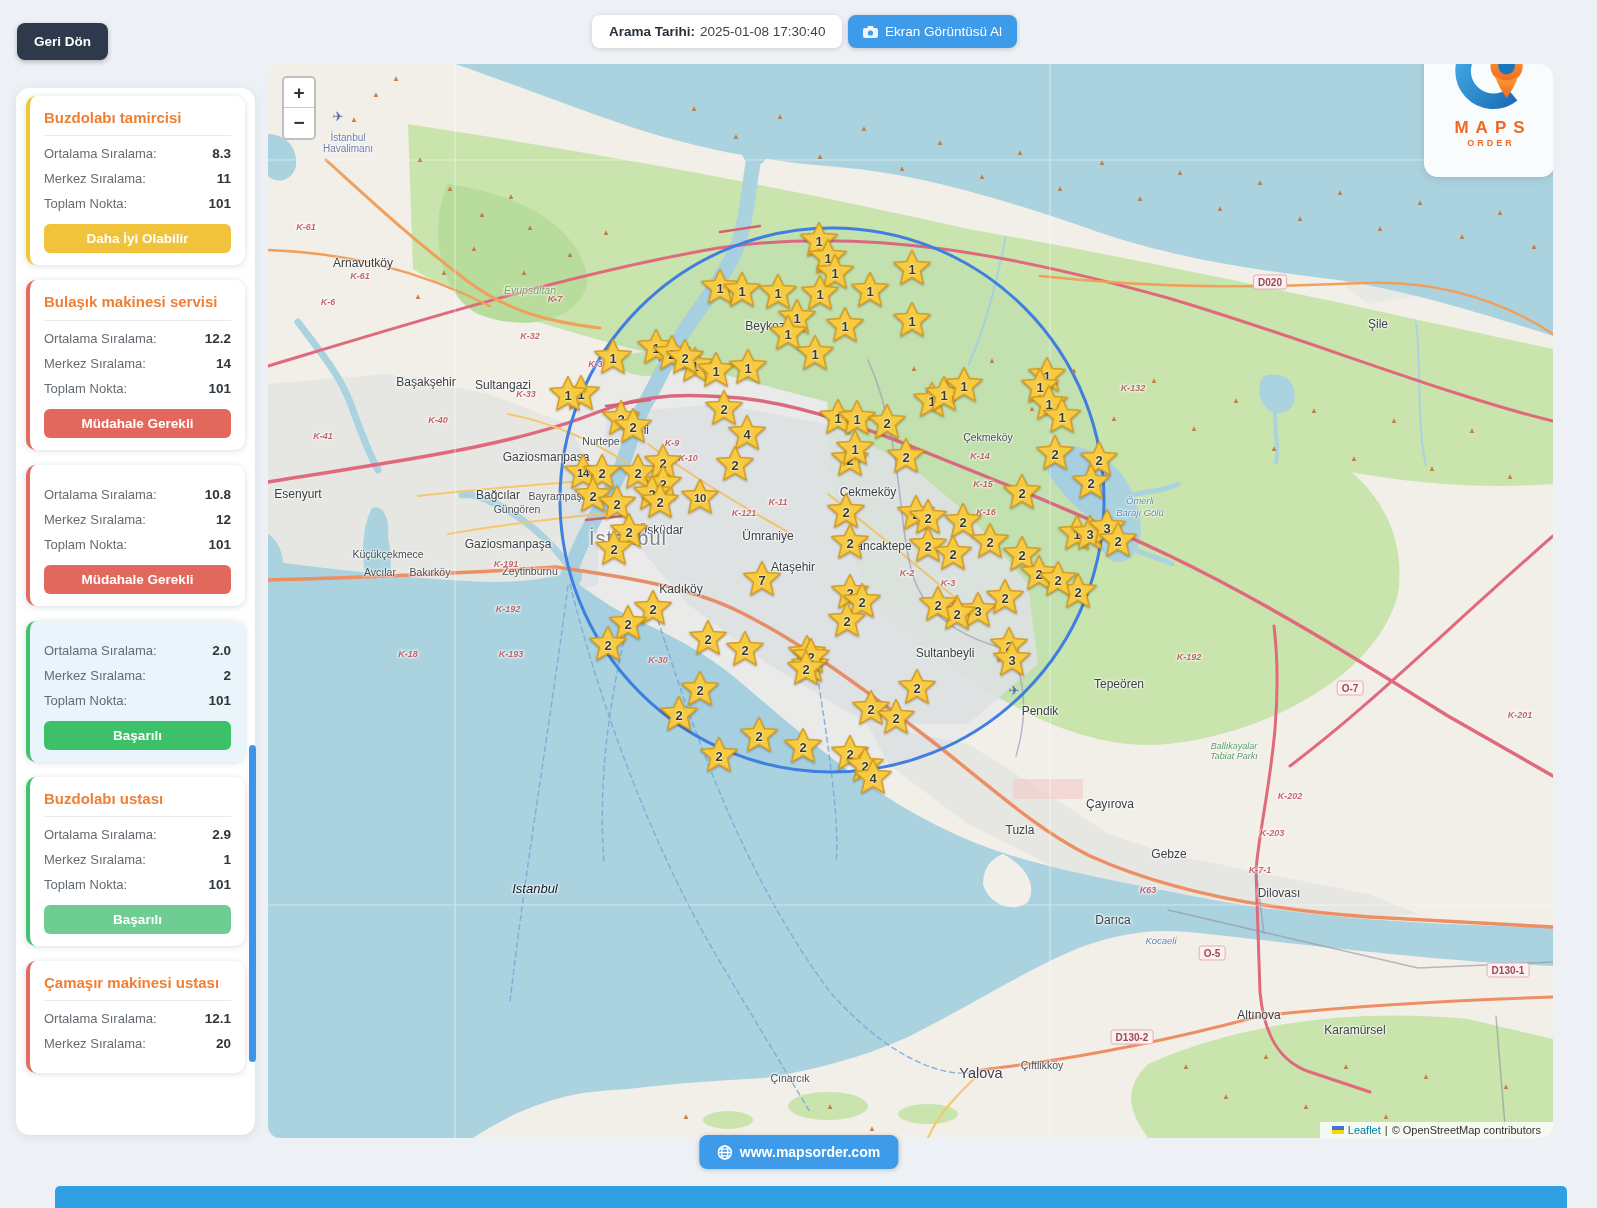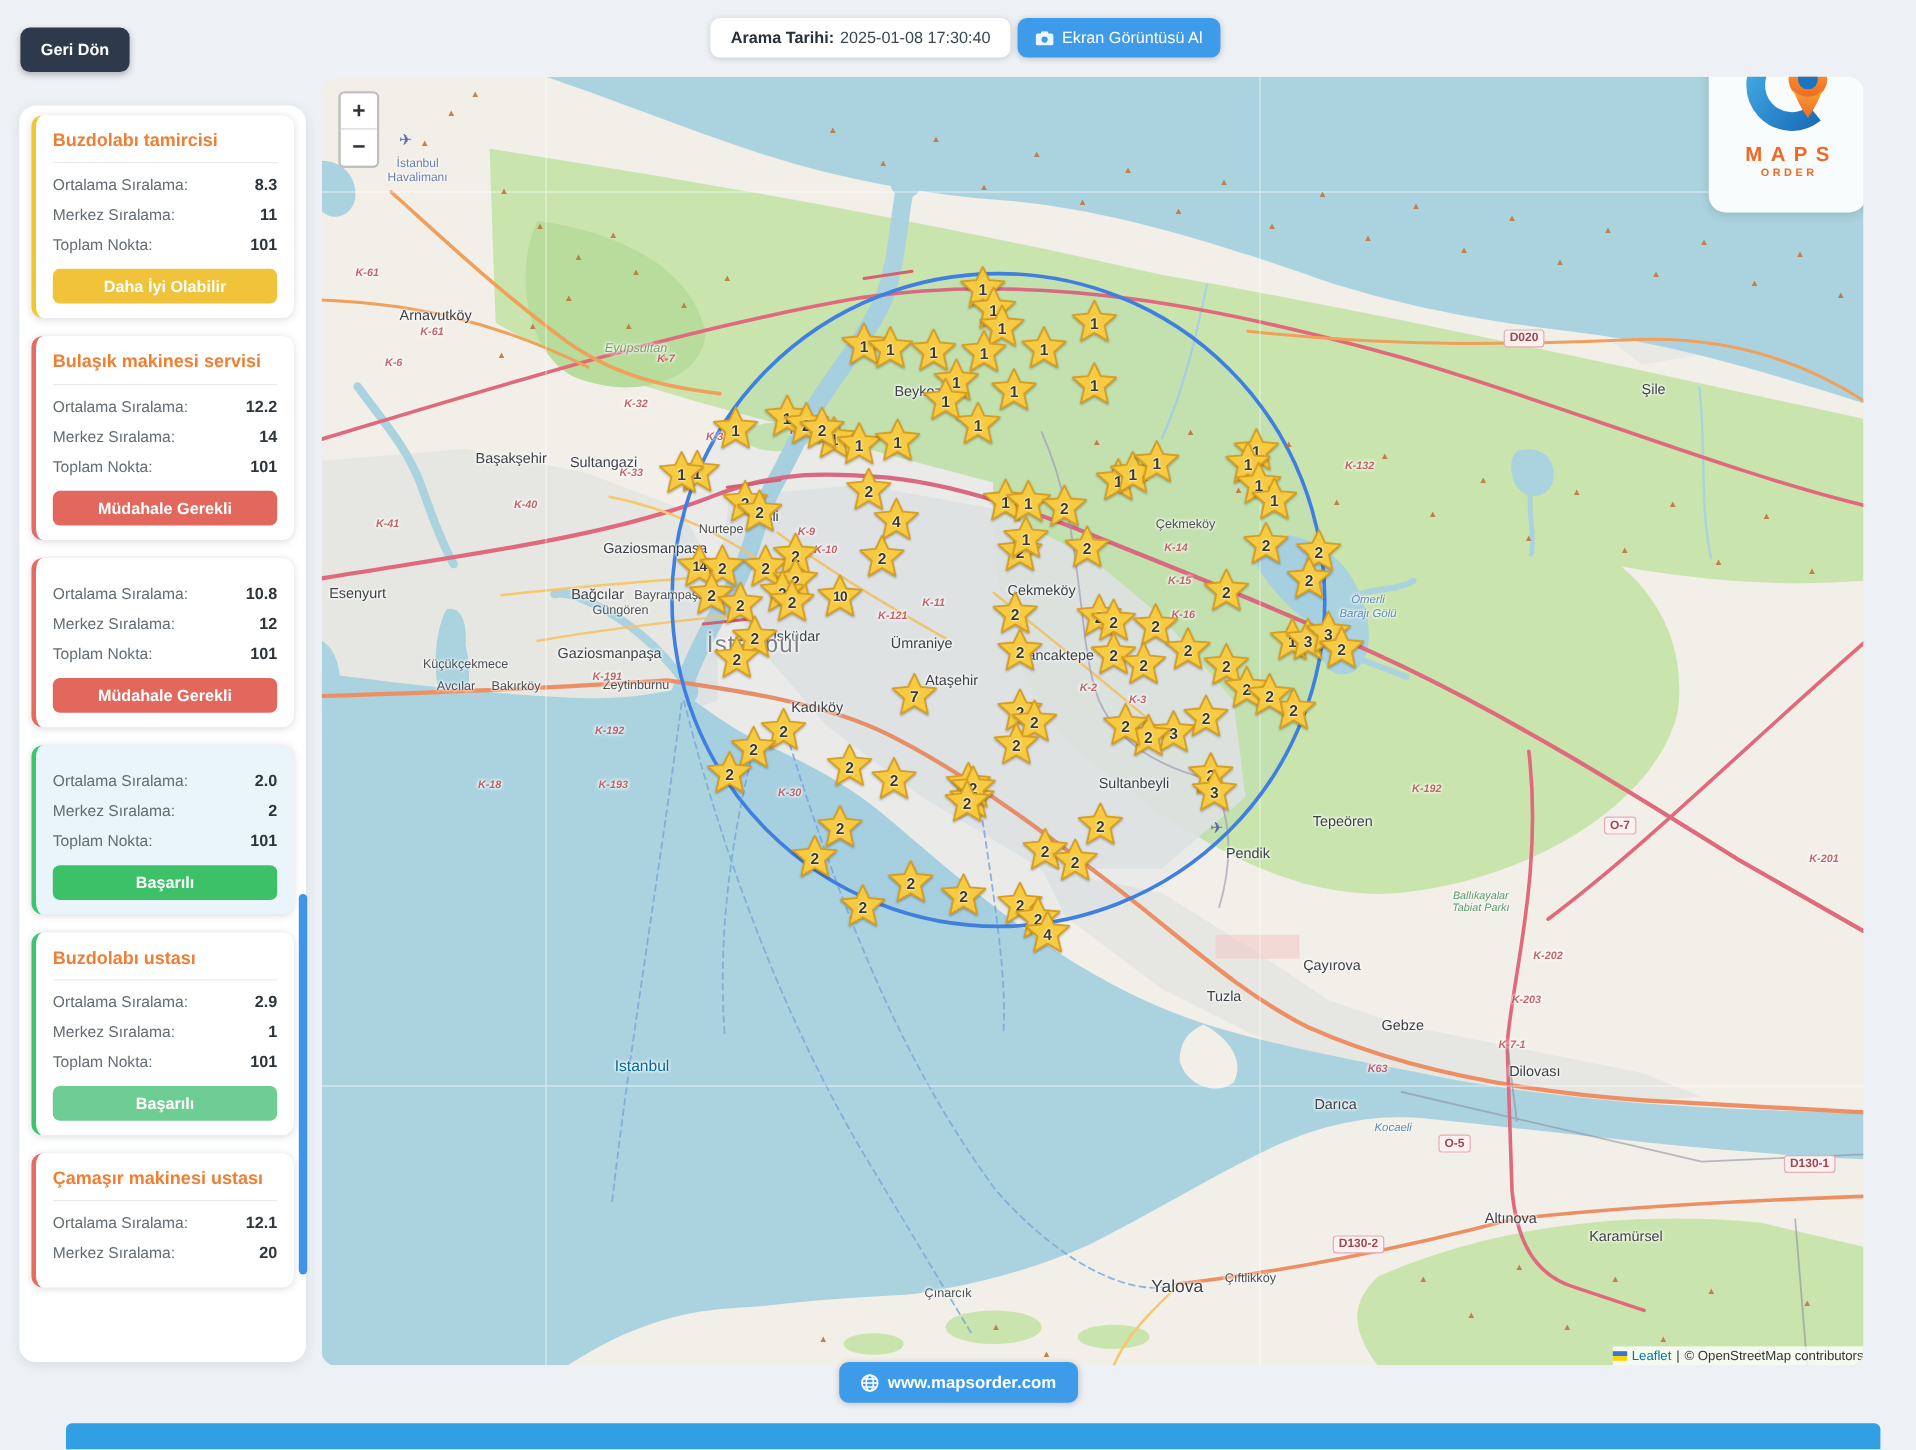--- a/index.html
+++ b/index.html
@@ -34,21 +34,21 @@
   .map{position:absolute;left:268px;top:64px;width:1285px;height:1074px;border-radius:12px;overflow:hidden;background:#f2efe9;cursor:grab}
   .map svg.terrain{position:absolute;left:0;top:0}
   .layer{position:absolute;left:0;top:0;width:100%;height:100%;pointer-events:none}
   .tri{position:absolute;transform:translate(-50%,-50%);font-size:8px;color:#c0763b;opacity:.9}
   .plane{position:absolute;transform:translate(-50%,-50%);font-size:13px;color:#5b68ae}
   .lbl{position:absolute;transform:translate(-50%,-50%);font-size:12px;color:#3c4147;white-space:nowrap;
     text-shadow:0 0 3px #fff,0 0 3px #fff,0 0 3px #fff}
   .lbl.sm{font-size:10.5px;color:#4a5054}
   .lbl.lg{font-size:14.5px}
   .lbl.big{font-size:20px;color:#7d8287;letter-spacing:1px}
-  .lbl.wm{font-size:13px;color:#0369a1;}
+  .lbl.wm{font-size:13px;color:#0f172a;font-style:italic}
   .lbl.water{font-size:9.5px;color:#5d8bb3;font-style:italic}
   .lbl.park{font-size:9px;color:#5d9a68;font-style:italic}
   .lbl.gtown{font-size:10.5px;color:#7e9e6a;font-style:italic}
   .lbl.apt{font-size:10px;color:#6a7fae}
   .lbl.road{font-size:9px;color:#c2565e;font-style:italic;font-weight:bold;opacity:.9}
   .rbadge{position:absolute;transform:translate(-50%,-50%);font-size:10px;font-weight:bold;color:#9c4a52;
     background:#fdf0f0;border:1px solid #e3adb4;border-radius:3px;padding:0 4px;line-height:13px;white-space:nowrap}
 
   .star{position:absolute;width:38px;height:37px;margin:-19px 0 0 -19px;filter:drop-shadow(0 1px 1px rgba(0,0,0,.3));pointer-events:auto;cursor:pointer}
   .star svg{width:100%;height:100%;display:block}
@@ -59,21 +59,21 @@
 
   .zoomctl{position:absolute;left:14px;top:12px;width:30px;border:2px solid rgba(0,0,0,.25);border-radius:5px;overflow:hidden;background:#fff}
   .zoomctl button{display:block;width:30px;height:30px;border:none;background:#fff;font-size:19px;font-weight:bold;color:#333;cursor:pointer;padding:0;line-height:28px}
   .zoomctl button:first-child{border-bottom:1px solid #ccc}
 
   .logo-card{position:absolute;left:1156px;top:-36px;width:131px;height:149px;background:rgba(255,255,255,.93);
     border-radius:14px;box-shadow:0 2px 8px rgba(0,0,0,.12);text-align:center;padding-top:6px;box-sizing:border-box}
   .logo-title{color:#f26822;font-weight:bold;font-size:17px;letter-spacing:7px;margin:2px 0 0 7px}
   .logo-sub{color:#f26822;font-weight:bold;font-size:9px;letter-spacing:3px;margin-left:3px}
 
-  .attrib{position:absolute;right:0;bottom:0;background:rgba(255,255,255,.8);padding:2px 0;font-size:11px;color:#333;
+  .attrib{position:absolute;right:0;bottom:0;background:rgba(255,255,255,.8);padding:2px 12px;font-size:11px;color:#333;
     display:flex;align-items:center;gap:4px}
   .attrib .flag{display:inline-block;width:12px;height:8px;background:linear-gradient(to bottom,#4073cf 0 50%,#ffd500 50% 100%)}
   .attrib .leaf{color:#0078a8}
 
   
   .site-btn{position:absolute;left:50%;transform:translateX(-50%);top:1135px;height:34px;padding:0 18px;
     background:#3d9be9;color:#fff;font-size:14px;font-weight:bold;border:none;border-radius:8px;
     box-shadow:0 1px 5px rgba(0,0,0,.2);cursor:pointer;display:flex;align-items:center;gap:8px}
   .footer-bar{position:absolute;left:55px;top:1186px;width:1512px;height:22px;background:#319fe3;border-radius:5px 5px 0 0}
 </style>

